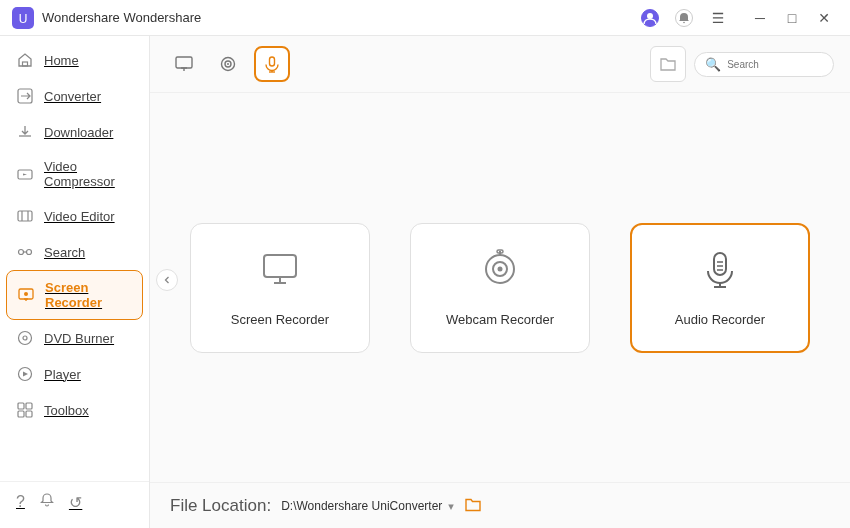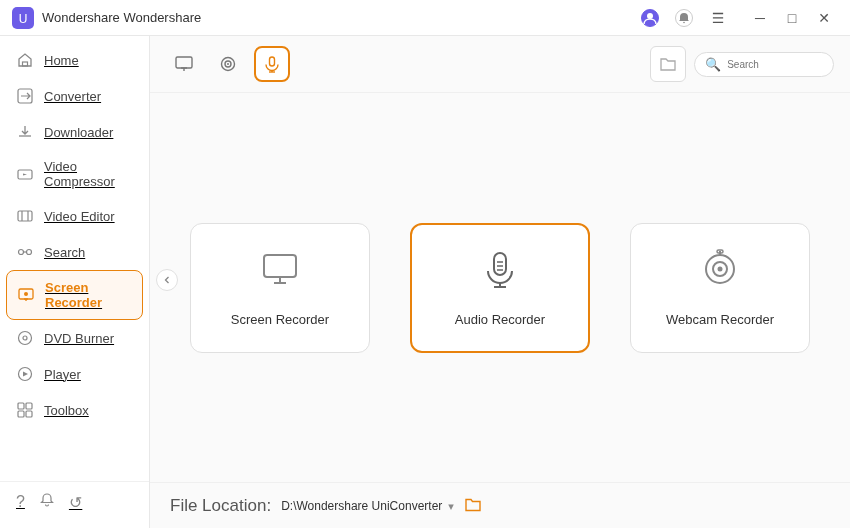--- a/index.html
+++ b/index.html
@@ -484,48 +484,48 @@
           <svg width="40" height="40" viewBox="0 0 40 40" fill="none">
             <rect x="4" y="6" width="32" height="22" rx="3" stroke="#888" stroke-width="2" fill="none"></rect>
             <line x1="14" y1="28" x2="26" y2="28" stroke="#888" stroke-width="2"></line>
             <line x1="20" y1="28" x2="20" y2="34" stroke="#888" stroke-width="2"></line>
             <line x1="14" y1="34" x2="26" y2="34" stroke="#888" stroke-width="2"></line>
           </svg>
         </span>
         <span class="recorder-card-label">Screen Recorder</span>
       </div>
 
+      <div class="recorder-card">
+        <span class="recorder-card-icon">
+          <svg width="40" height="40" viewBox="0 0 40 40" fill="none">
+            <circle cx="20" cy="20" r="14" stroke="#888" stroke-width="2" fill="none"></circle>
+            <circle cx="20" cy="20" r="7" stroke="#888" stroke-width="2" fill="none"></circle>
+            <circle cx="20" cy="20" r="2.5" fill="#888"></circle>
+            <line x1="20" y1="6" x2="20" y2="2" stroke="#888" stroke-width="2"></line>
+            <rect x="17" y="1" width="6" height="3" rx="1.5" stroke="#888" stroke-width="1.5" fill="none"></rect>
+          </svg>
+        </span>
+        <span class="recorder-card-label">Webcam Recorder</span>
+      </div>
+
       <div class="recorder-card active">
         <span class="recorder-card-icon" style="color:#555;">
           <svg width="40" height="40" viewBox="0 0 40 40" fill="none">
             <rect x="14" y="4" width="12" height="22" rx="6" stroke="#666" stroke-width="2" fill="none"></rect>
             <path d="M8 22c0 6.6 5.4 12 12 12s12-5.4 12-12" stroke="#666" stroke-width="2" fill="none"></path>
             <line x1="20" y1="34" x2="20" y2="38" stroke="#666" stroke-width="2"></line>
             <line x1="14" y1="38" x2="26" y2="38" stroke="#666" stroke-width="2"></line>
             <line x1="17" y1="13" x2="23" y2="13" stroke="#666" stroke-width="1.5"></line>
             <line x1="17" y1="17" x2="23" y2="17" stroke="#666" stroke-width="1.5"></line>
             <line x1="17" y1="21" x2="23" y2="21" stroke="#666" stroke-width="1.5"></line>
           </svg>
         </span>
         <span class="recorder-card-label">Audio Recorder</span>
       </div>
 
-      <div class="recorder-card">
-        <span class="recorder-card-icon">
-          <svg width="40" height="40" viewBox="0 0 40 40" fill="none">
-            <circle cx="20" cy="20" r="14" stroke="#888" stroke-width="2" fill="none"></circle>
-            <circle cx="20" cy="20" r="7" stroke="#888" stroke-width="2" fill="none"></circle>
-            <circle cx="20" cy="20" r="2.5" fill="#888"></circle>
-            <line x1="20" y1="6" x2="20" y2="2" stroke="#888" stroke-width="2"></line>
-            <rect x="17" y="1" width="6" height="3" rx="1.5" stroke="#888" stroke-width="1.5" fill="none"></rect>
-          </svg>
-        </span>
-        <span class="recorder-card-label">Webcam Recorder</span>
-      </div>
-
     </div>
 
     <div class="content-footer">
       <span class="footer-label">File Location:</span>
       <div class="footer-path-select">
         <span>D:\Wondershare UniConverter</span>
         <span style="font-size:11px; color:#888;">▾</span>
       </div>
       <span class="footer-folder-icon">
         <svg width="18" height="18" viewBox="0 0 18 18" fill="none">

